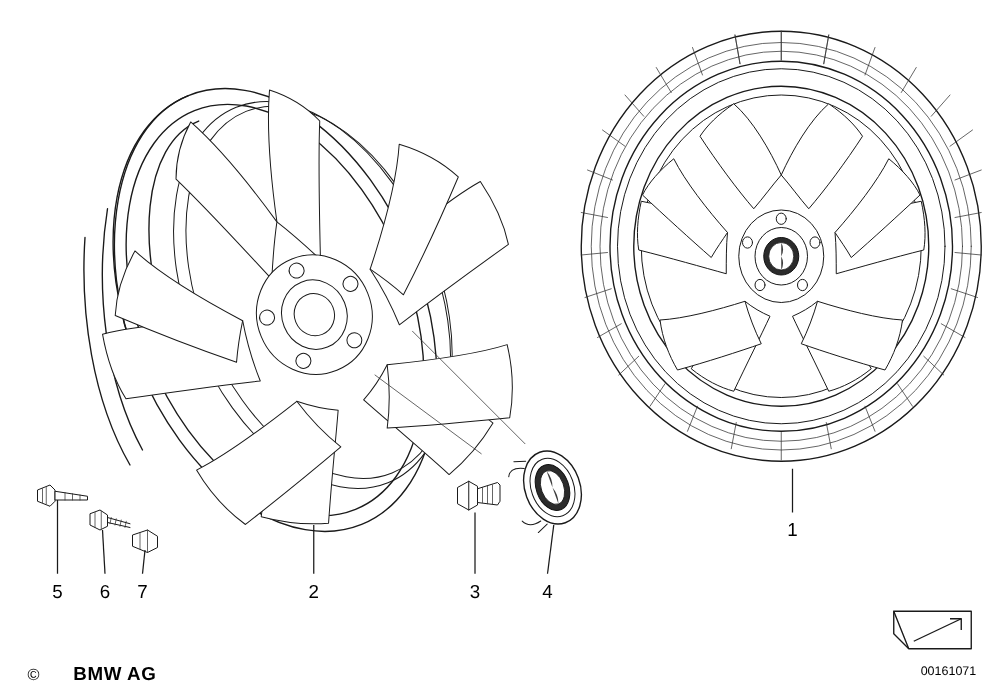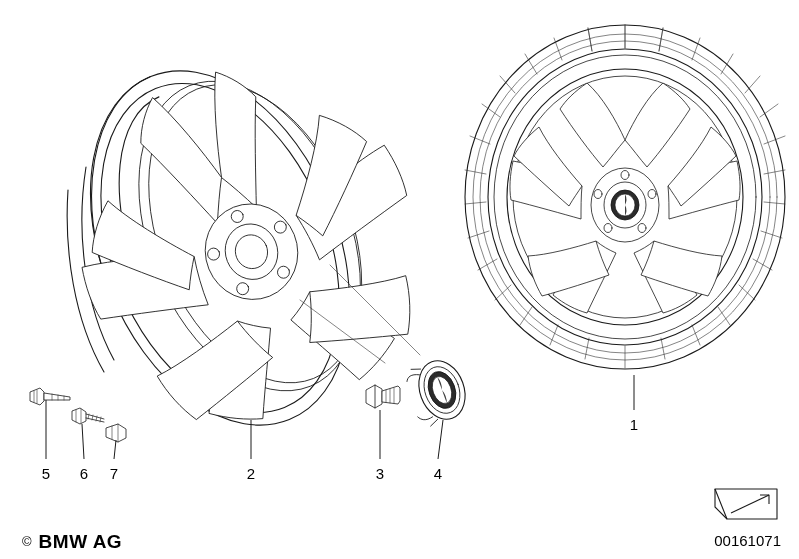--- a/index.html
+++ b/index.html
@@ -47,32 +47,33 @@
     gap: 7px;
   }
   .copyright-mark {
     font-family: "Liberation Sans", sans-serif;
     font-size: 13px;
     color: #000000;
     line-height: 1;
   }
   .brand-text {
     font-family: "Liberation Sans", sans-serif;
-    font-size: 19px;
+    font-size: 15px;
     font-weight: bold;
     letter-spacing: 0.5px;
     color: #000000;
     line-height: 1;
+    margin-left: 20px;
   }
   .doc-id {
     position: absolute;
     right: 18px;
     top: 533px;
     font-family: "Liberation Sans", sans-serif;
-    font-size: 15px;
+    font-size: 10px;
     color: #000000;
     line-height: 1;
   }
   .corner-mark {
     position: absolute;
     right: 20px;
     top: 487px;
     width: 66px;
     height: 34px;
   }

